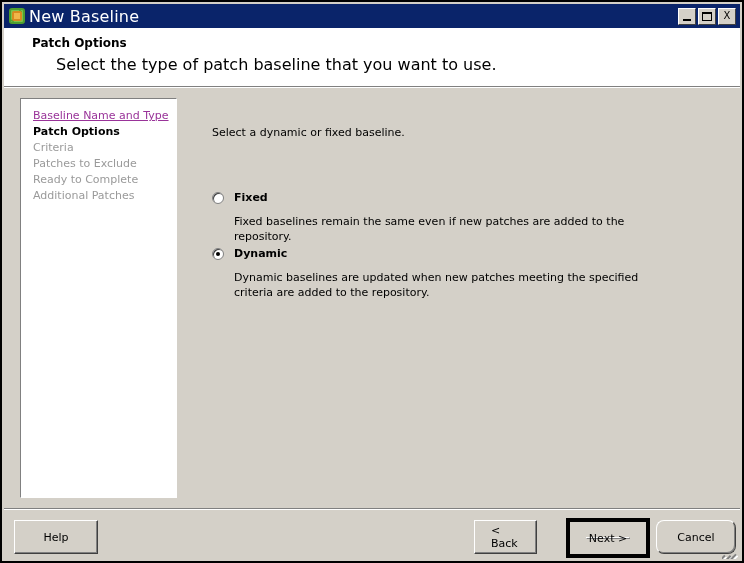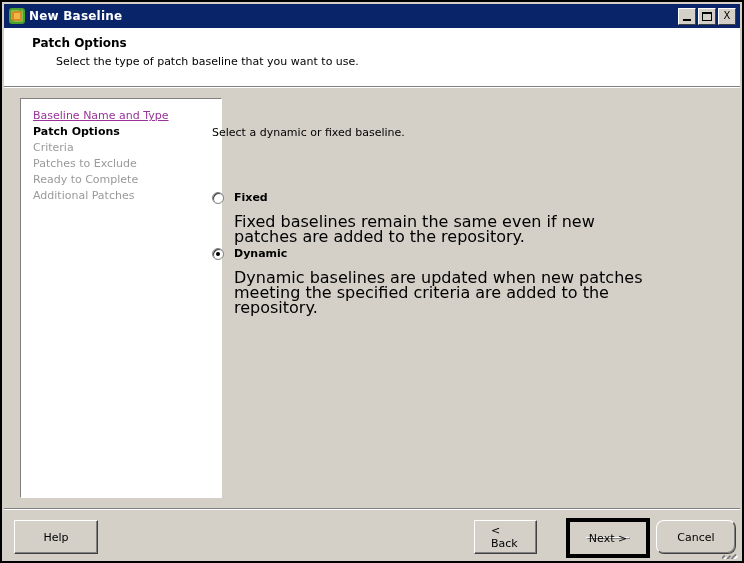--- a/index.html
+++ b/index.html
@@ -64,22 +64,22 @@
   }
   .title-icon .slash {
     position: absolute;
     left: 6px; top: 1px;
     width: 3px; height: 14px;
     background: #4f9f2f;
     transform: rotate(40deg);
   }
   .title-text {
     color: #ffffff;
-    font-size: 12px;
-    font-weight: bold;
+    font-size: 16px;
+    font-weight: normal;
     letter-spacing: 0.2px;
     white-space: nowrap;
   }
   .title-spacer { flex: 1 1 auto; }
 
   .win-btns { display: flex; gap: 2px; padding-right: 2px; }
   .win-btn {
     width: 18px; height: 17px;
     background: #d4d0c8;
     border-top: 1px solid #ffffff;
@@ -126,21 +126,21 @@
   .header-title {
     position: absolute;
     left: 28px; top: 8px;
     font-size: 12px;
     font-weight: bold;
     color: #000000;
   }
   .header-sub {
     position: absolute;
     left: 52px; top: 27px;
-    font-size: 11px;
+    font-size: 16px;
     color: #000000;
   }
   .header-rule {
     position: absolute;
     left: 2px; top: 84px;
     width: 736px;
     height: 2px;
     border-top: 1px solid #808080;
     border-bottom: 1px solid #ffffff;
     box-sizing: border-box;
@@ -152,21 +152,21 @@
     left: 2px; top: 86px;
     width: 736px;
     height: 420px;
     background: #d4d0c8;
   }
 
   
   .sidebar {
     position: absolute;
     left: 16px; top: 10px;
-    width: 202px;
+    width: 157px;
     height: 400px;
     background: #ffffff;
     box-sizing: border-box;
     border-top: 1px solid #808080;
     border-left: 1px solid #808080;
     border-right: 1px solid #ffffff;
     border-bottom: 1px solid #ffffff;
     overflow: hidden;
   }
   .sidebar-inner {
@@ -242,21 +242,21 @@
   }
   .opt-label {
     font-size: 11px;
     font-weight: bold;
     color: #000000;
     line-height: 14px;
   }
   .opt-desc {
     margin-left: 22px;
     margin-top: 8px;
-    font-size: 16px;
+    font-size: 11px;
     color: #000000;
     line-height: 15px;
     width: 415px;
   }
 
   
   .footer-rule {
     position: absolute;
     left: 2px; top: 506px;
     width: 736px;

